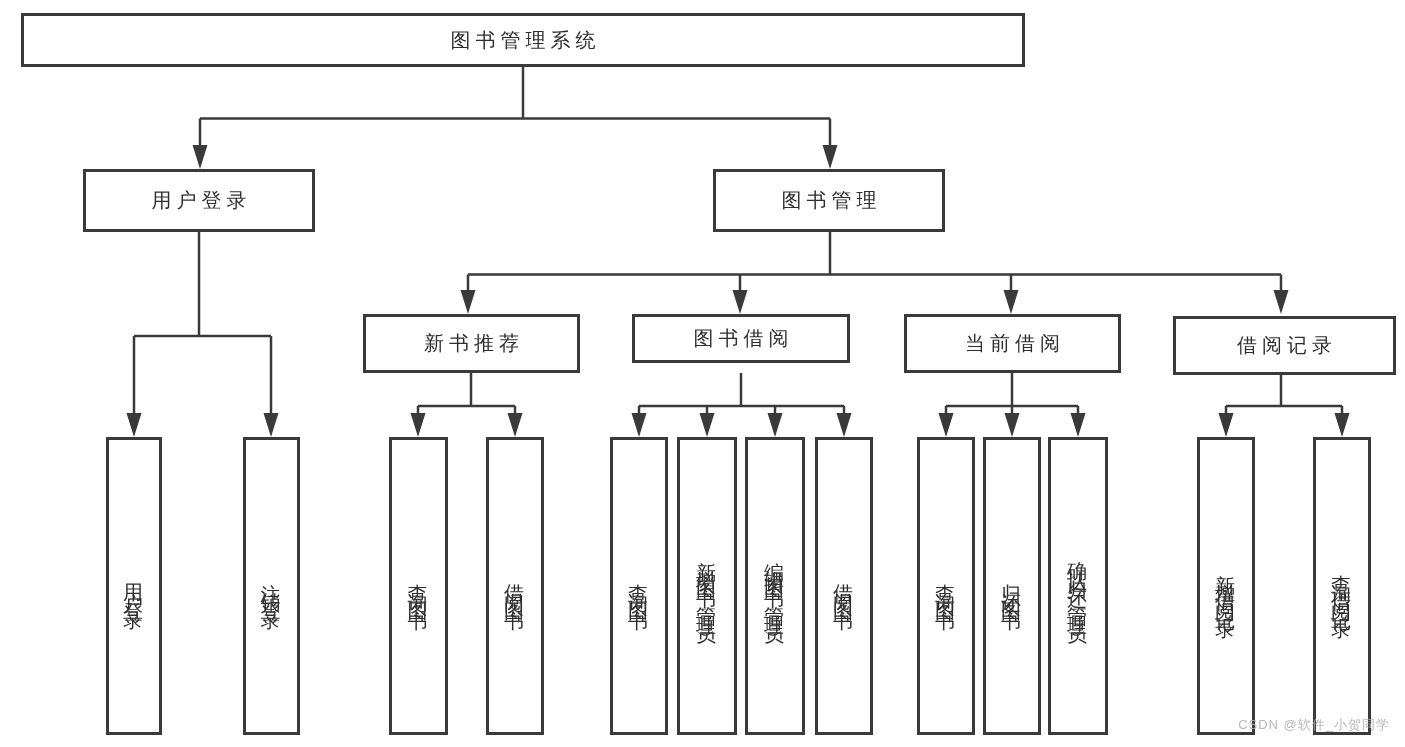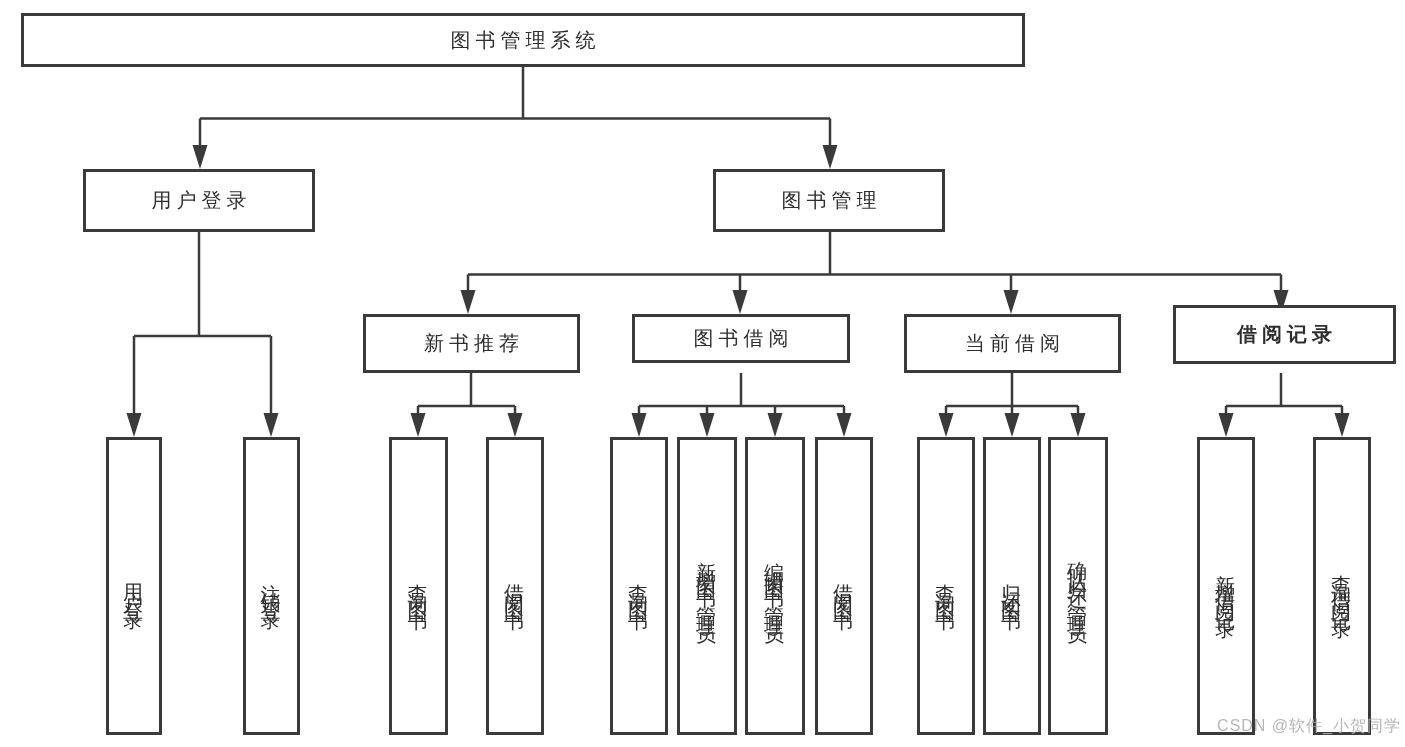--- a/index.html
+++ b/index.html
@@ -42,23 +42,23 @@
   .node.vert .lbl {
     writing-mode: vertical-rl;
     text-orientation: mixed;
     font-size: 20px;
     letter-spacing: 9px;
     text-indent: 0;
     white-space: normal;
   }
   .watermark {
     position: absolute;
-    right: 4px;
+    right: 15px;
     top: 716px;
-    font-size: 16px;
+    font-size: 13px;
     color: rgba(176, 176, 176, 0.92);
     letter-spacing: 1px;
     z-index: 5;
   }
   .lvl2 { font-weight: 400; }
 </style>
 </head>
 <body>
 
 <div class="canvas">
@@ -154,21 +154,21 @@
 
   <div class="node lvl2" style="left:713px; top:169px; width:232px; height:63px;">
     <span class="lbl">图书管理</span>
   </div>
   <div class="node" style="left:632px; top:314px; width:218px; height:49px;">
     <span class="lbl">图书借阅</span>
   </div>
   <div class="node" style="left:904px; top:314px; width:217px; height:59px;">
     <span class="lbl">当前借阅</span>
   </div>
-  <div class="node" style="left:1173px; top:305px; width:223px; height:59px;font-weight:bold;">
+  <div class="node" style="left:1173px; top:316px; width:223px; height:59px;">
     <span class="lbl">借阅记录</span>
   </div>
 
   <div class="node vert" style="left:106px; top:437px; width:56px; height:298px;">
     <span class="lbl">用户登录</span>
   </div>
   <div class="node vert" style="left:243px; top:437px; width:57px; height:298px;">
     <span class="lbl">注销登录</span>
   </div>
 

